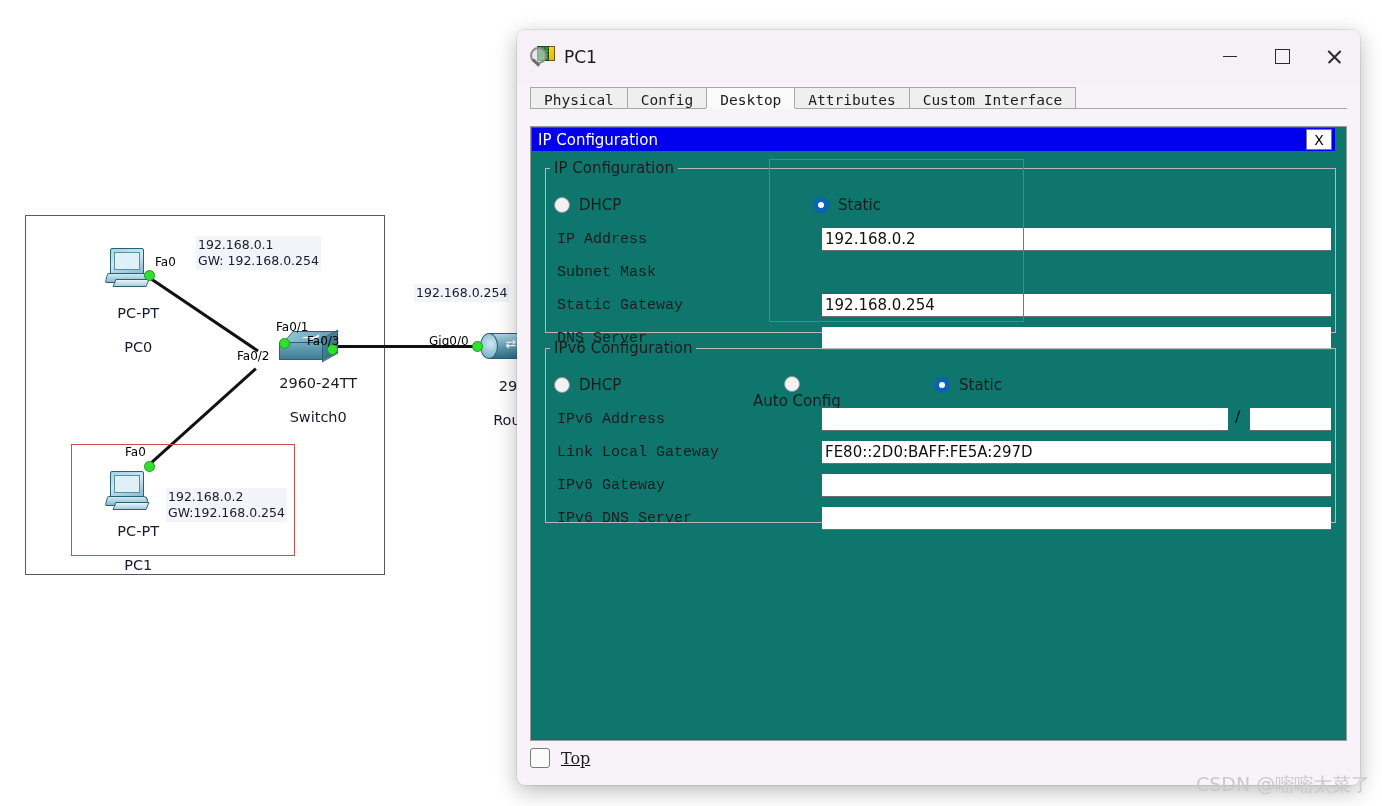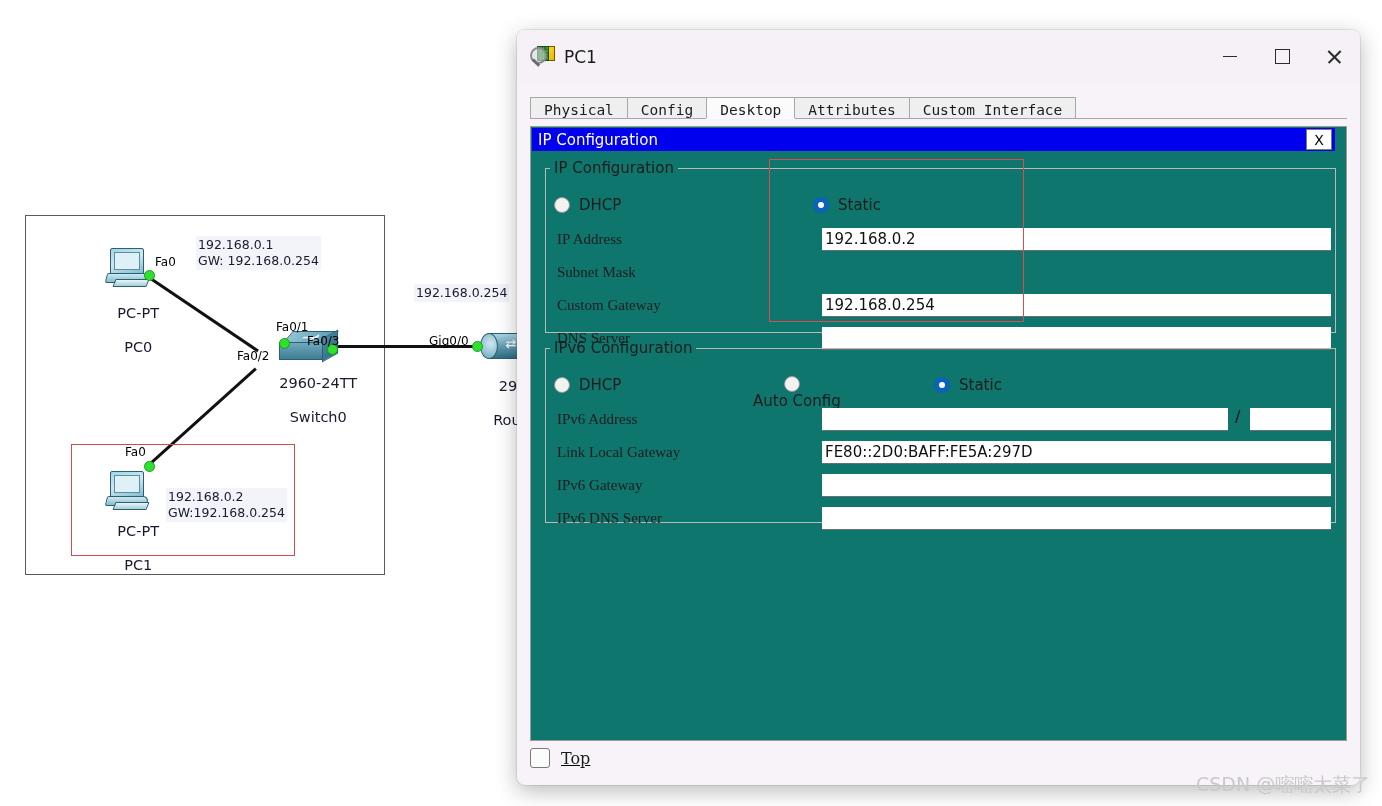--- a/index.html
+++ b/index.html
@@ -206,21 +206,21 @@
     content: ""; position: absolute; left: 0; top: 7px;
     width: 17px; height: 1.6px; background: #2b2b2b;
   }
   .glyph-close:before { transform: rotate(45deg); }
   .glyph-close:after { transform: rotate(-45deg); }
 
   
   #tabbar {
     position: relative;
     height: 25px;
-    margin: 10px 13px;
+    margin: 0 13px;
     display: flex;
     align-items: flex-end;
     border-bottom: 1px solid #a8a8a8;
   }
   .tab {
     font-family: "DejaVu Sans Mono", monospace;
     font-size: 14.5px;
     color: #1c1c1c;
     padding: 3px 13px 3px 13px;
     height: 21px;
@@ -286,21 +286,21 @@
   fieldset.grp > legend {
     font-family: "DejaVu Sans", sans-serif;
     font-size: 15px;
     color: #1c1c1c;
     padding: 0 4px;
     margin-left: 4px;
   }
   #grp-ipv4 { left: 14px; top: 32px; width: 789px; height: 172px; }
   #grp-ipv6 { left: 14px; top: 212px; width: 789px; height: 182px; }
   .fieldlabel {
-    font-family: Liberation Serif, serif;
+    font-family: Liberation Mono, monospace;
     font-size: 15px;
     color: #1c1c1c;
     white-space: nowrap;
   }
   .radio {
     display: inline-flex; align-items: center; cursor: default;
     position: absolute;
   }
   .radio .dot {
     width: 16px; height: 16px; border-radius: 50%;
@@ -502,21 +502,21 @@
         <span class="dot"></span>
         <span class="rlabel">DHCP</span>
       </div>
       <div class="radio checked" style="left:267px; top:19px;">
         <span class="dot"></span>
         <span class="rlabel">Static</span>
       </div>
 
       <div class="fieldlabel" style="position:absolute; left:11px; top:54px;">IP Address</div>
       <div class="fieldlabel" style="position:absolute; left:11px; top:87px;">Subnet Mask</div>
-      <div class="fieldlabel" style="position:absolute; left:11px; top:120px;">Custom Gateway</div>
+      <div class="fieldlabel" style="position:absolute; left:11px; top:120px;">Static Gateway</div>
       <div class="fieldlabel" style="position:absolute; left:11px; top:153px;">DNS Server</div>
 
       <input class="txtfield" type="text" style="left: 276px; top: 51px; width: 509px;" value="192.168.0.2">
       <input class="txtfield" type="text" style="left: 276px; top: 117px; width: 509px;" value="192.168.0.254">
       <input class="txtfield" type="text" style="left: 276px; top: 150px; width: 509px;" value="">
     </fieldset>
 
     <div class="red-hl" style="left:238px; top:32px; width:253px; height:161px;"></div>
 
     <fieldset class="grp" id="grp-ipv6">

